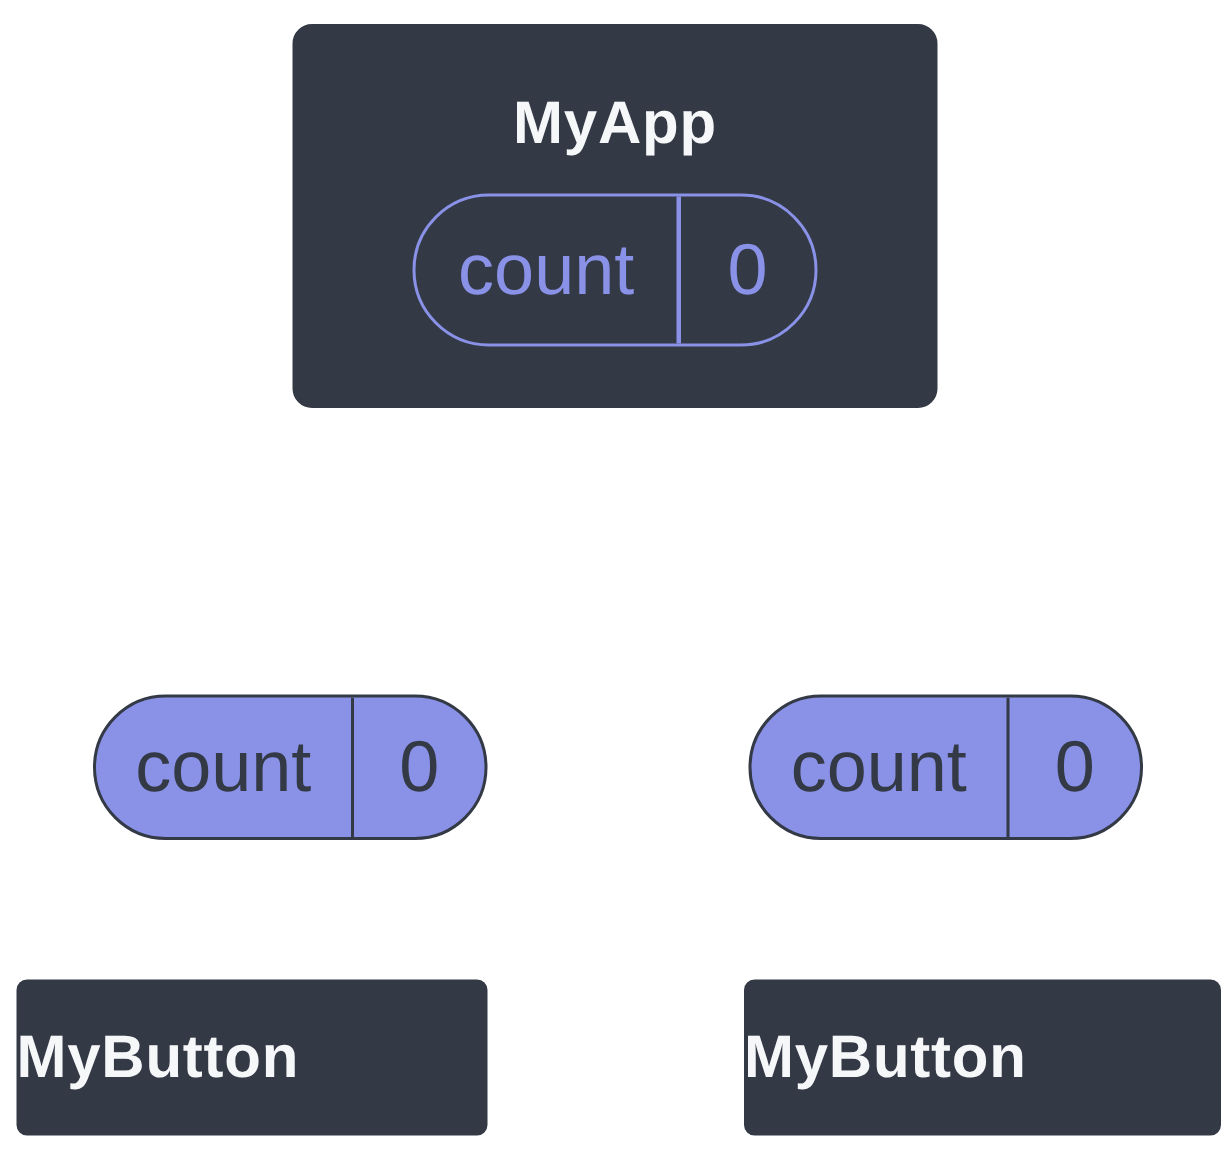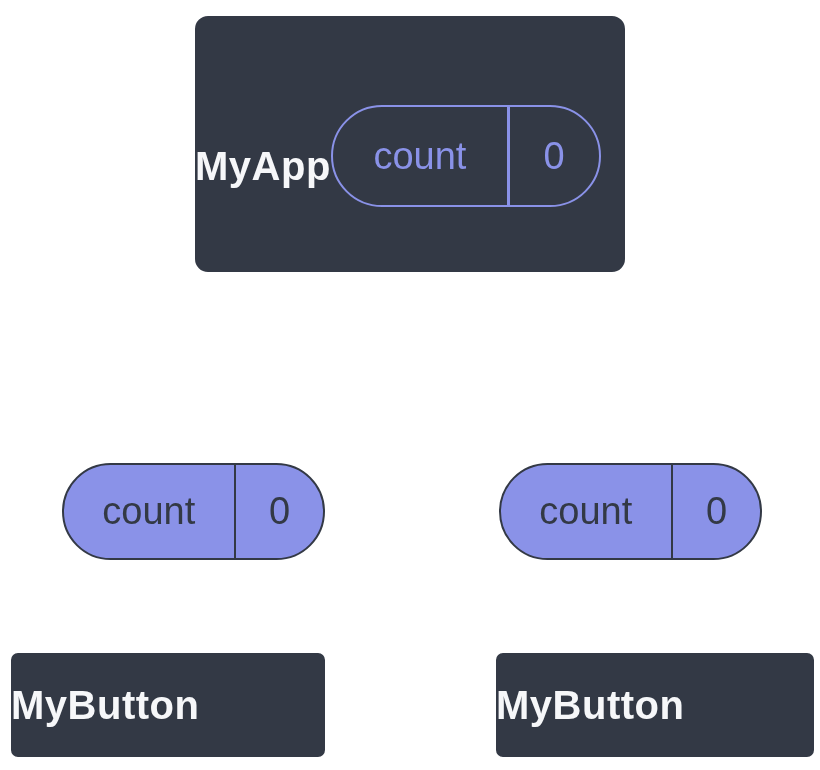--- a/index.html
+++ b/index.html
@@ -41,30 +41,31 @@
   .node-title{
     color:var(--node-text);
     font-size:40px;
     font-weight:700;
     letter-spacing:.5px;
     text-align:center;
   }
   .app-node{
     left:192px;top:13px;width:436px;height:262px;
     border-radius:16px;
+    flex-direction:column;
     justify-content:flex-start;
   }
   .app-node .node-title{
     margin-top:44px;
   }
   .pill{
     display:flex;
     align-items:stretch;
     z-index:2;
-    font-size:38px;
+    font-size:48px;
   }
   .pill-section{
     display:flex;align-items:center;justify-content:center;
   }
   .pill-label-section{width:65.5%;}
   .pill-value-section{flex:1;}
   .state-pill-outline{
     position:relative;
     margin-top:24px;
     width:270px;height:102px;

